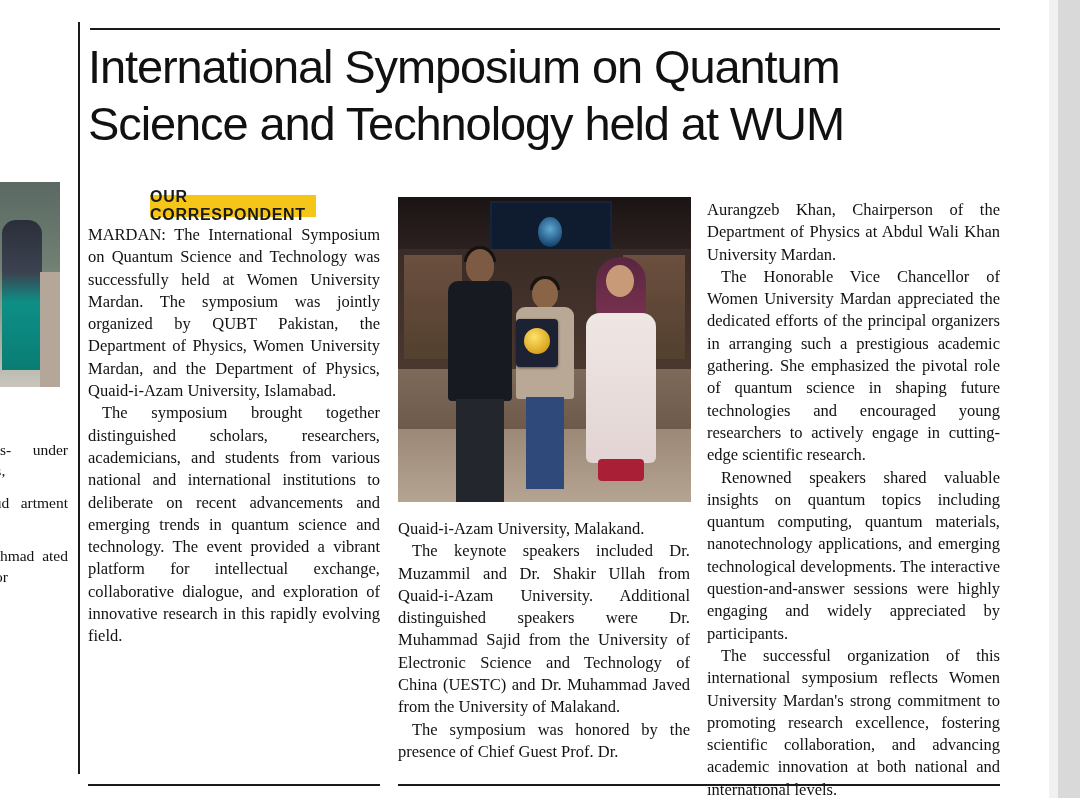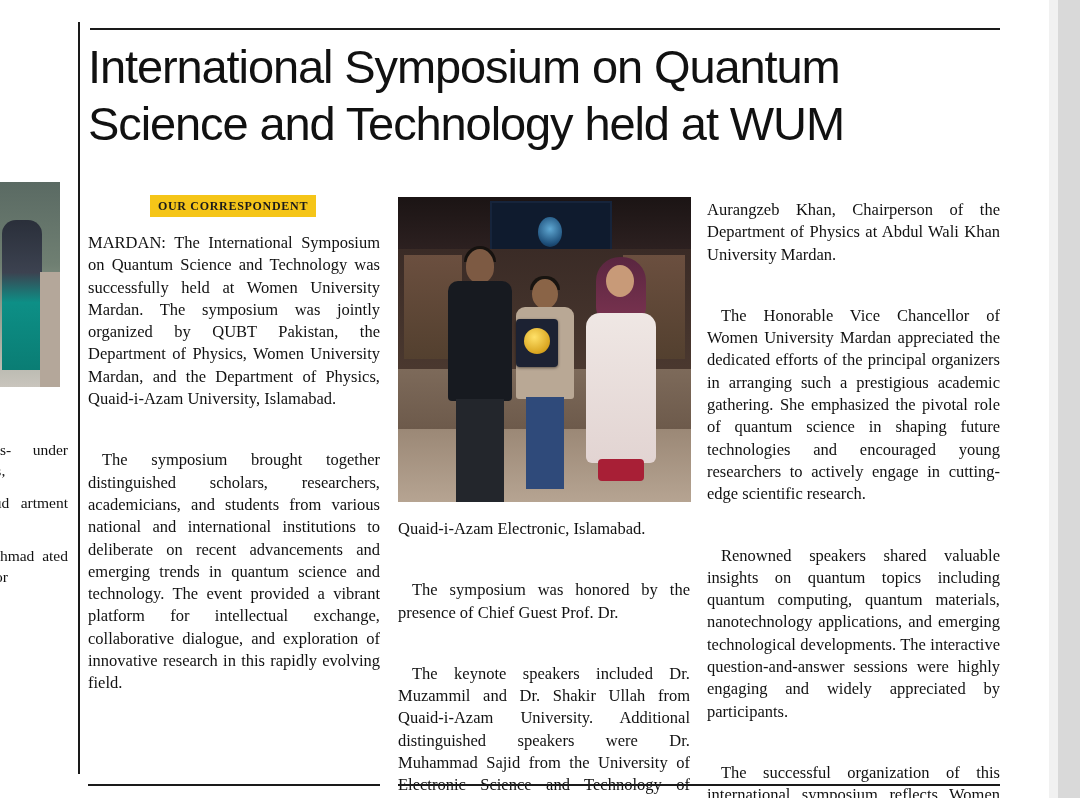--- a/index.html
+++ b/index.html
@@ -137,41 +137,41 @@
     left: 150px;
     top: 195px;
     width: 166px;
     height: 22px;
     background: #f5c518;
     display: flex;
     align-items: center;
     justify-content: center;
   }
   .badge span {
-    font-family: Liberation Serif, serif;
+    font-family: Liberation Sans, sans-serif;
     font-weight: bold;
-    font-size: 12px;
+    font-size: 16px;
     letter-spacing: 0.7px;
     color: #1a1a1a;
   }
 
   
   .col {
     position: absolute;
     font-size: 16.5px;
     line-height: 22.3px;
     text-align: justify;
     text-justify: inter-word;
     color: #111111;
     hyphens: manual;
   }
   .col p { margin: 0; }
-  .col p + p { text-indent: 14px; margin-top: 39px; }
-
-  #col1 { left: 88px; top: 232px; width: 292px; }
+  .col p + p { text-indent: 14px; }
+
+  #col1 { left: 88px; top: 224px; width: 292px; }
   #col2 { left: 398px; top: 518px; width: 292px; }
   #col3 { left: 707px; top: 199px; width: 293px; }
 
   
   .photo {
     position: absolute;
     left: 398px;
     top: 197px;
     width: 293px;
     height: 305px;
@@ -356,23 +356,23 @@
       <div class="shield-inner"></div>
     </div>
   </div>
 
   <div class="col" id="col1">
     <p>MARDAN: The International Symposium on Quantum Science and Technology was successfully held at Women University Mardan. The symposium was jointly organized by QUBT Pakistan, the Department of Physics, Women University Mardan, and the Department of Physics, Quaid-i-Azam University, Islamabad.</p>
     <p>The symposium brought together distinguished scholars, researchers, academicians, and students from various national and international institutions to deliberate on recent advancements and emerging trends in quantum science and technology. The event provided a vibrant platform for intellectual exchange, collaborative dialogue, and exploration of innovative research in this rapidly evolving field.</p>
   </div>
 
   <div class="col" id="col2">
-    <p>Quaid-i-Azam Electronic, Islamabad.</p>
+    <p>Quaid-i-Azam University, Malakand.</p>
+    <p>The keynote speakers included Dr. Muzammil and Dr. Shakir Ullah from Quaid-i-Azam University. Additional distinguished speakers were Dr. Muhammad Sajid from the University of Electronic Science and Technology of China (UESTC) and Dr. Muhammad Javed from the University of Malakand.</p>
     <p>The symposium was honored by the presence of Chief Guest Prof. Dr.</p>
-    <p>The keynote speakers included Dr. Muzammil and Dr. Shakir Ullah from Quaid-i-Azam University. Additional distinguished speakers were Dr. Muhammad Sajid from the University of Electronic Science and Technology of China (UESTC) and Dr. Muhammad Javed from the University of Malakand.</p>
   </div>
 
   <div class="col" id="col3">
     <p>Aurangzeb Khan, Chairperson of the Department of Physics at Abdul Wali Khan University Mardan.</p>
     <p>The Honorable Vice Chancellor of Women University Mardan appreciated the dedicated efforts of the principal organizers in arranging such a prestigious academic gathering. She emphasized the pivotal role of quantum science in shaping future technologies and encouraged young researchers to actively engage in cutting-edge scientific research.</p>
     <p>Renowned speakers shared valuable insights on quantum topics including quantum computing, quantum materials, nanotechnology applications, and emerging technological developments. The interactive question-and-answer sessions were highly engaging and widely appreciated by participants.</p>
     <p>The successful organization of this international symposium reflects Women University Mardan's strong commitment to promoting research excellence, fostering scientific collaboration, and advancing academic innovation at both national and international levels.</p>
   </div>
 
   <div class="bottom-rule-left"></div>

